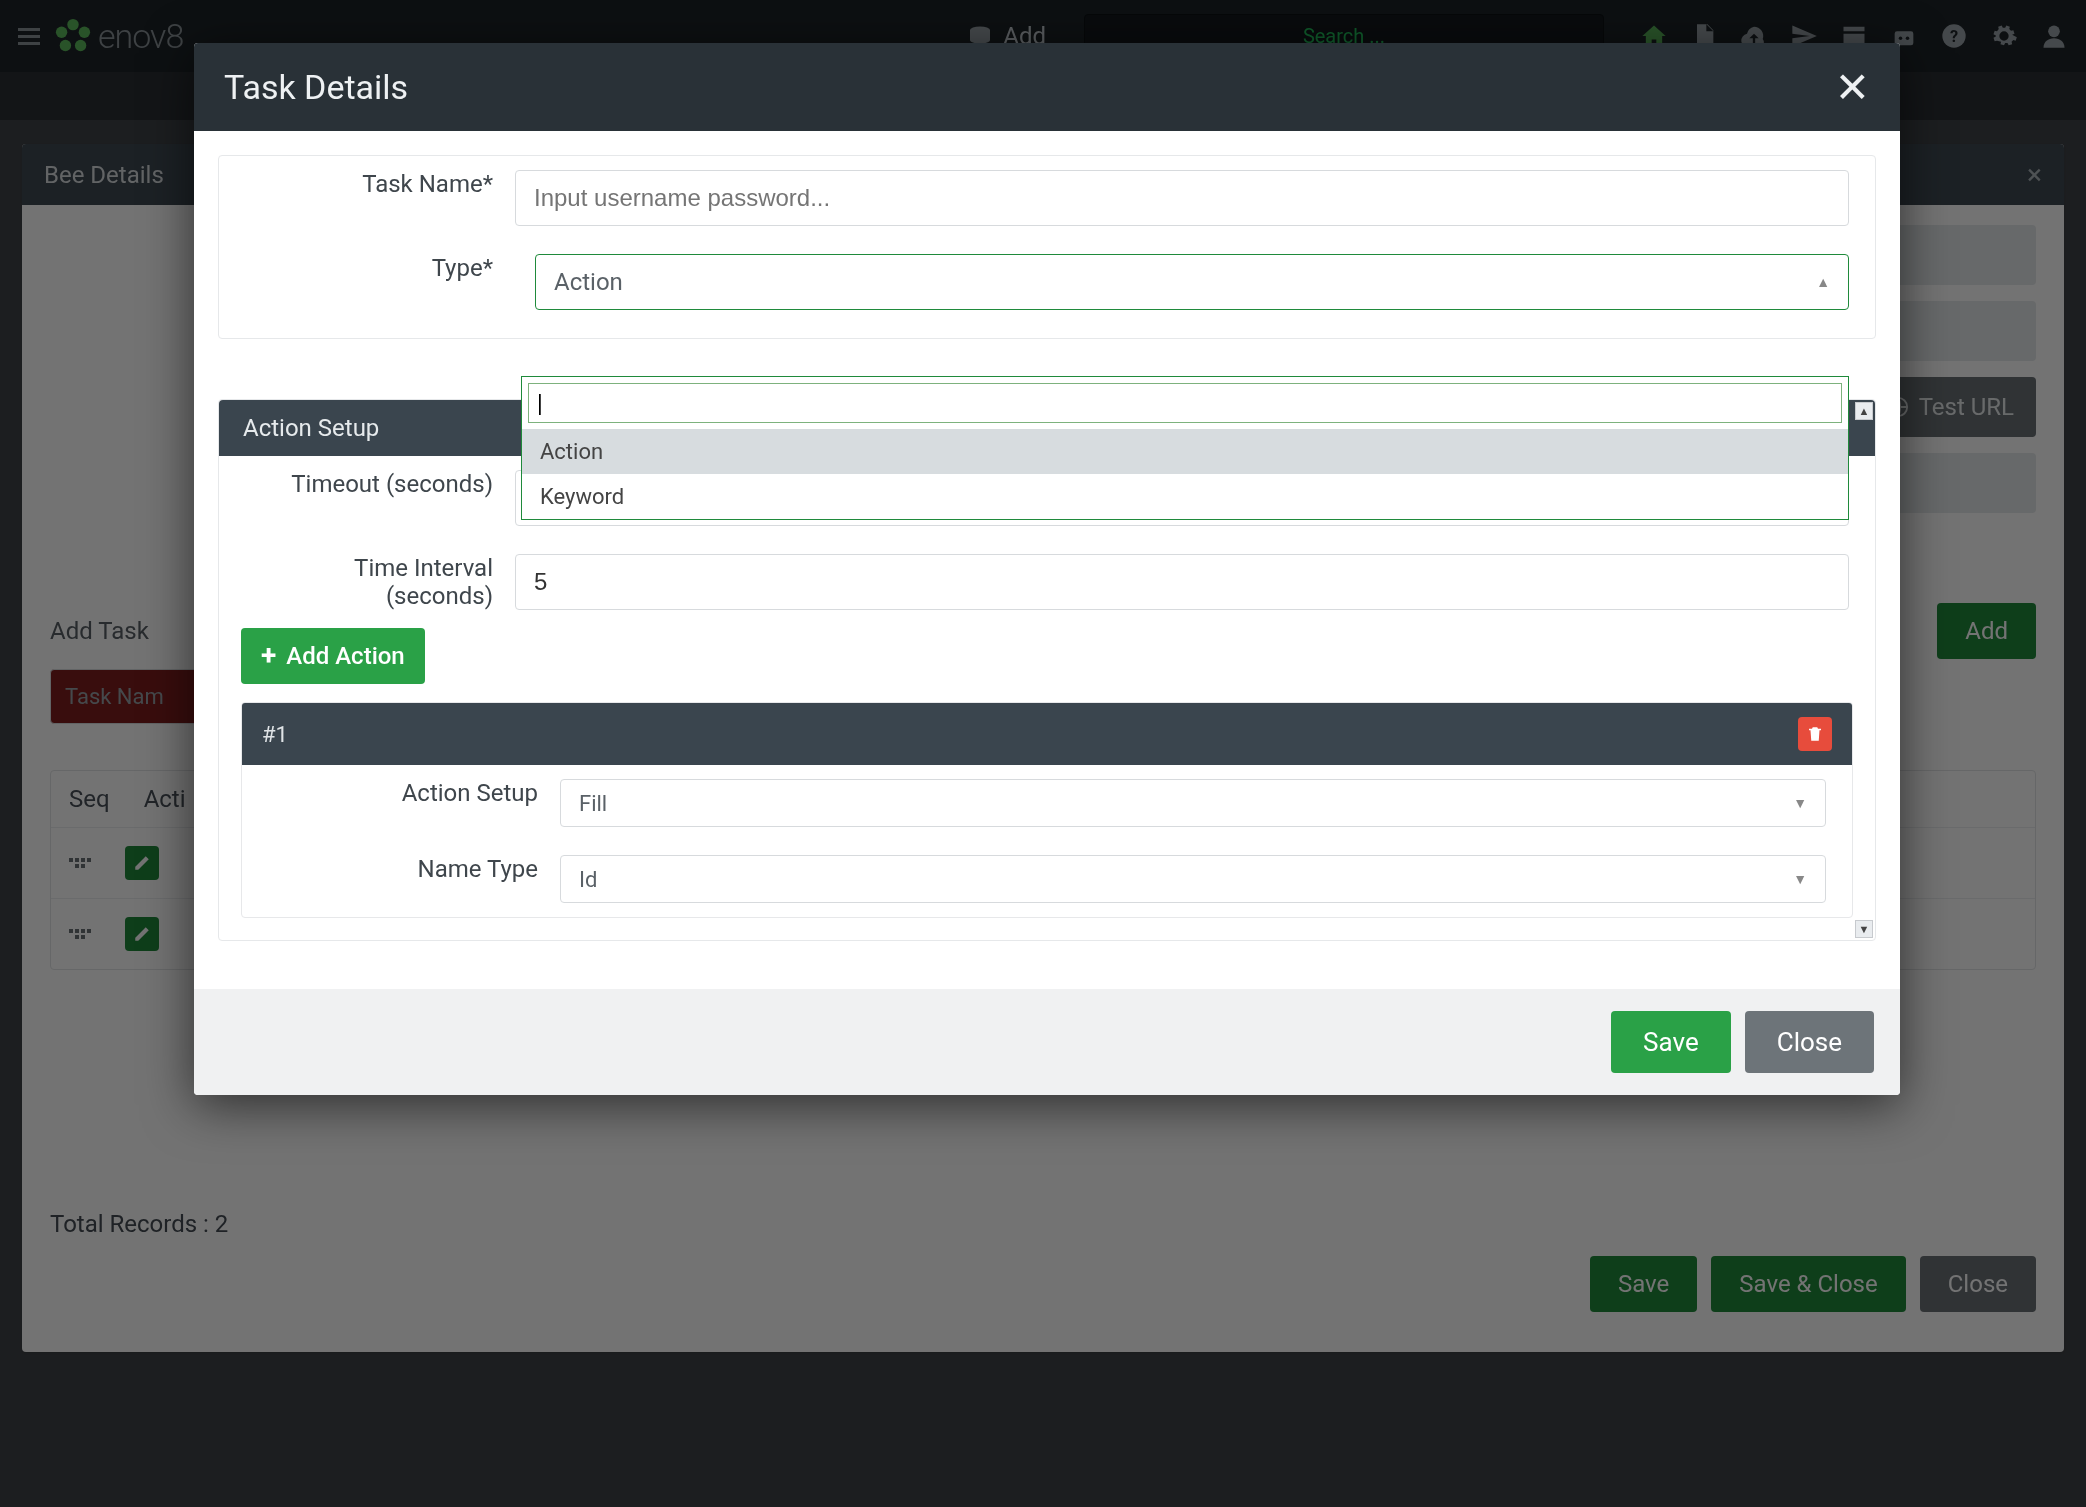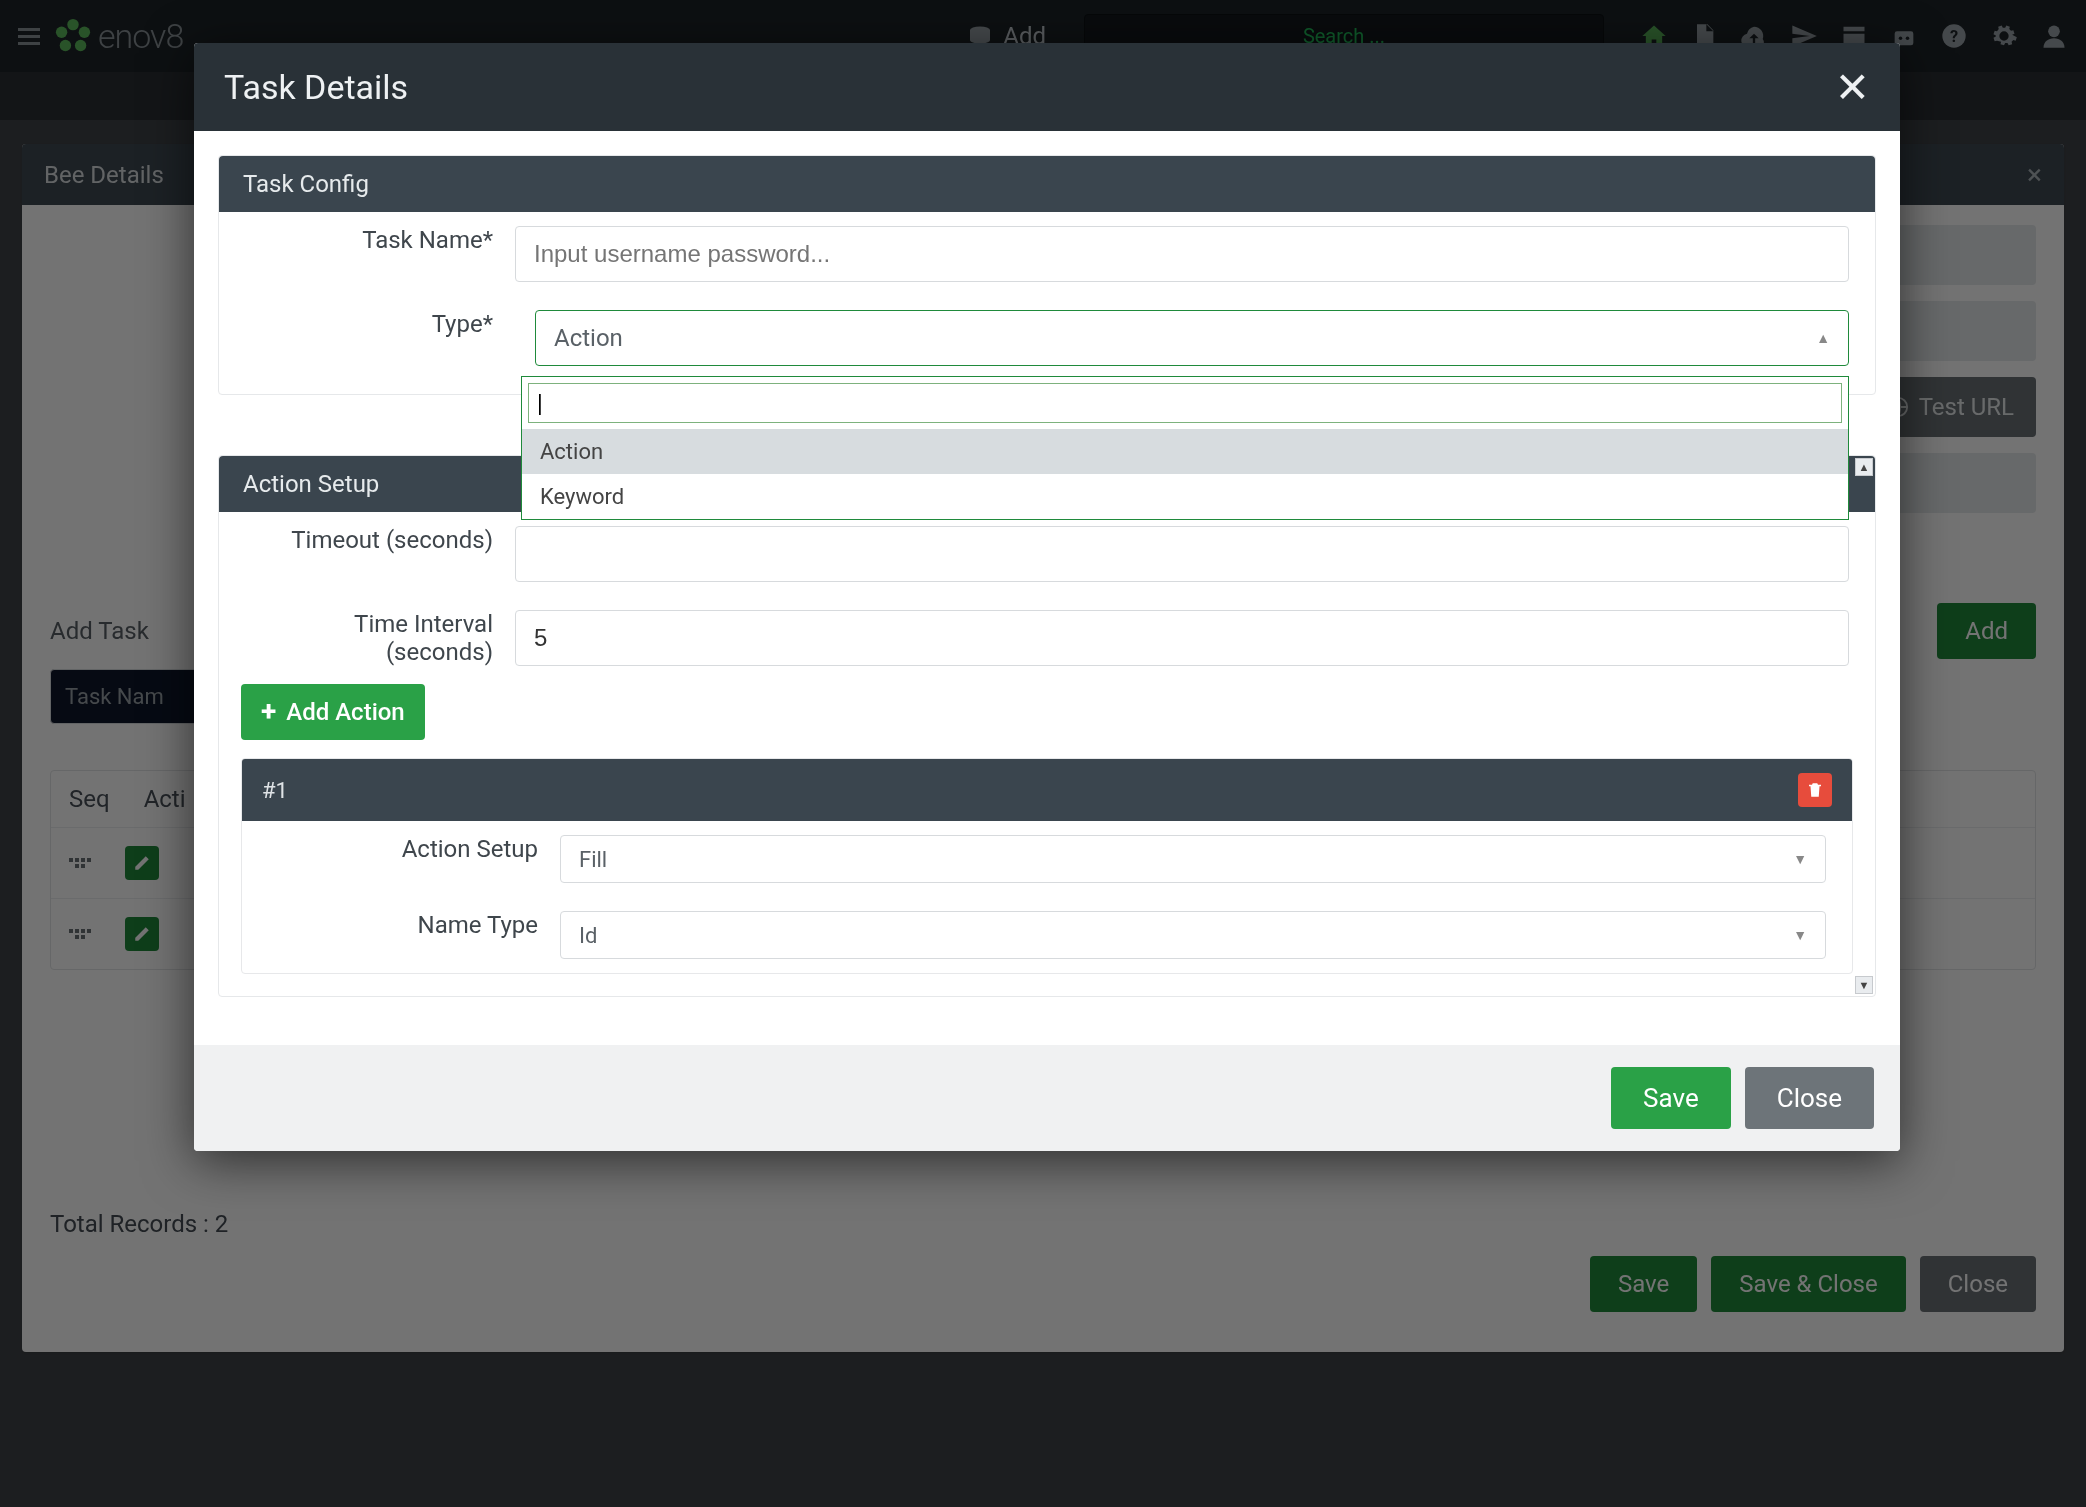--- a/index.html
+++ b/index.html
@@ -75,21 +75,21 @@
   background: #6a7177; color: #e7eaec; border-radius: 4px; padding: 14px 22px; font-size: 24px;
   display: inline-flex; align-items: center; gap: 10px; margin-left: 12px;
 }
 .bg-testurl-icon { width:22px; height:22px; }
 
 .bg-addtask {
   margin-top: 90px; display: flex; align-items: center; gap: 20px;
 }
 .bg-label { color: #5a6167; font-size: 24px; }
 .bg-small-input {
-  background: #0f172a; border:1px solid #dadde0; border-radius:4px; height:55px; width: 250px;
+  background: #7f1d1d; border:1px solid #dadde0; border-radius:4px; height:55px; width: 250px;
   padding: 0 14px; color: #9aa2a8; font-size: 22px; display:flex; align-items:center;
 }
 .bg-add-btn {
   background: #1f8a3b; color: #fff; border-radius: 4px; padding: 14px 28px; font-size: 24px;
   margin-left: auto;
 }
 
 .bg-table { margin-top: 46px; border:1px solid #e2e4e6; border-radius:4px;}
 .bg-thead { display:flex; padding: 14px 18px; gap: 34px; color:#49515a; font-size:24px;}
 .bg-row { display:flex; align-items:center; padding: 18px; gap: 34px; border-top:1px solid #ecedef;}
@@ -377,21 +377,20 @@
 <div class="backdrop"></div>
 
 <div class="modal">
   <div class="modal-title">
     <span>Task Details</span>
     <span class="close-x">✕</span>
   </div>
   <div class="modal-content">
 
     <div class="card" style="overflow:visible;">
-      <div class="card-hdr">Task Config</div>
 
       <div class="form-row">
         <div class="form-label">Task Name*</div>
         <input class="form-control placeholder" placeholder="Input username password..." style="">
       </div>
 
       <div class="form-row" style="padding-bottom:28px;gap:32px;">
         <div class="form-label">Type*</div>
         <div class="select-field">
           <span>Action</span>

